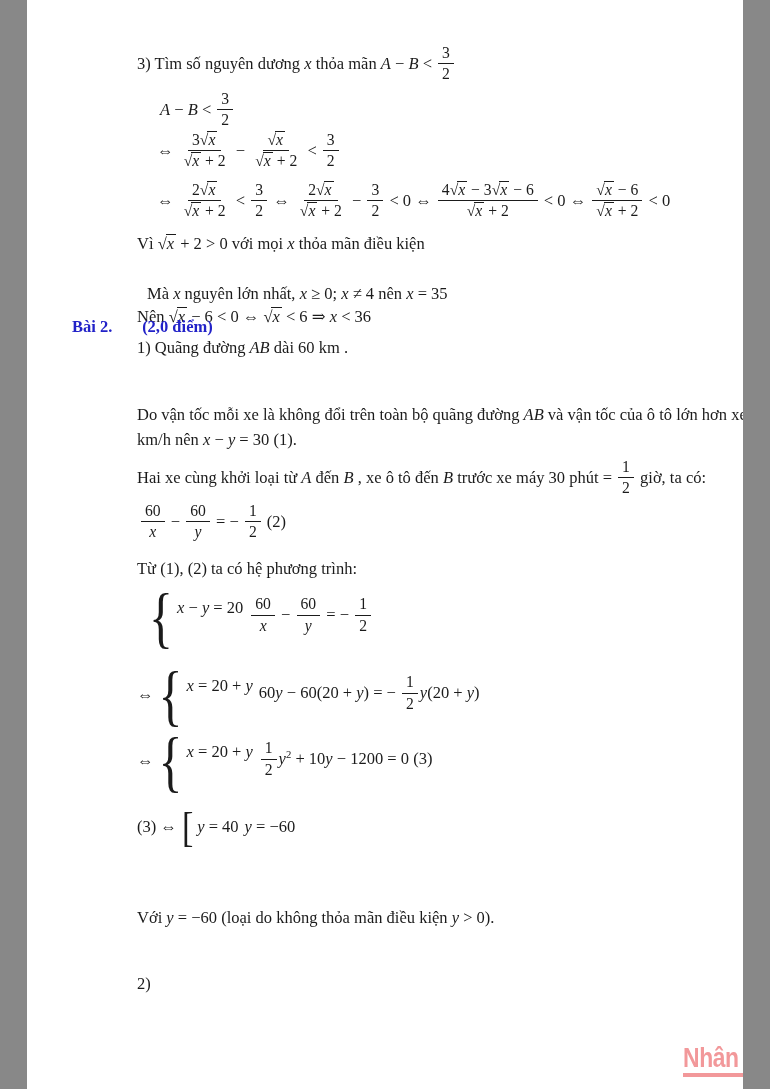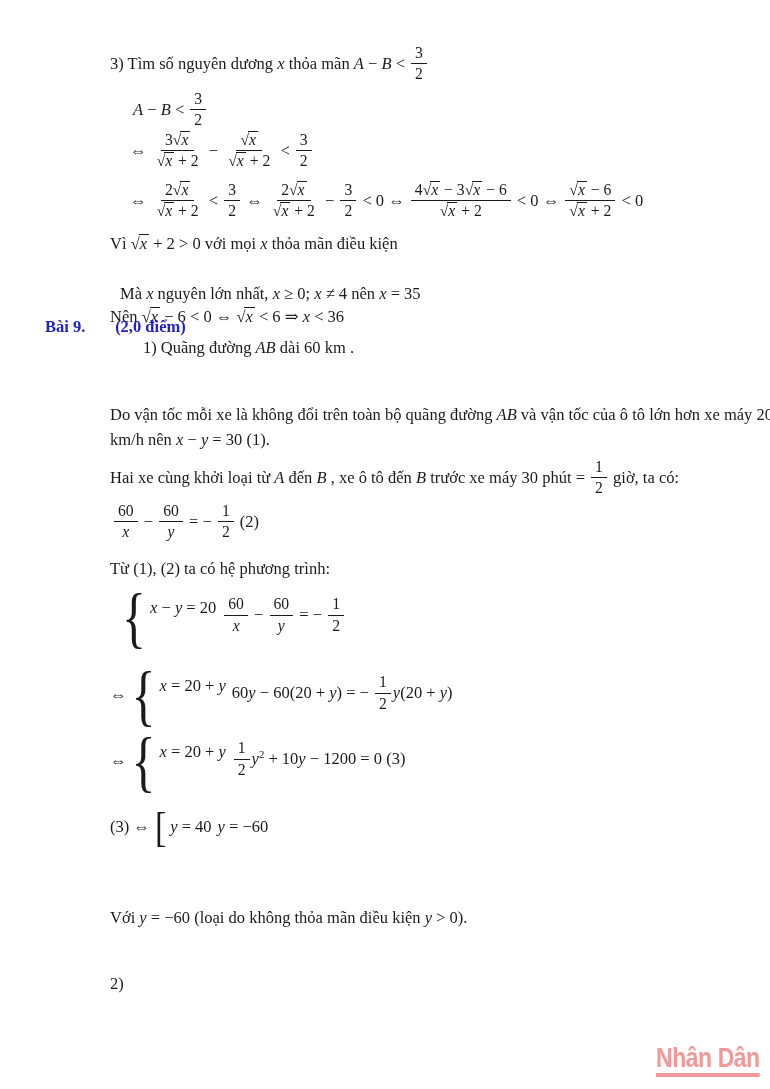--- a/index.html
+++ b/index.html
@@ -1,17 +1,17 @@
 <!DOCTYPE html>
 <html><head>
 <meta charset="utf-8">
 <style>
   html,body{margin:0;padding:0;background:#888;}
   #page{
-    position:relative;width:770px;height:1089px;background:#ffffff;
+    position:relative;width:716px;height:1089px;background:#ffffff;
     font-family:"Liberation Serif","DejaVu Serif",serif;
     color:#1b1b1b;font-size:16.5px;overflow:hidden;margin:0 auto;text-decoration:underline;
   }
   .line{position:absolute;line-height:1.3;white-space:nowrap;}
   .wrapline{white-space:normal;line-height:25px;}
   .mt{font-style:normal;}
   .mi{font-style:italic;}
   
   .mfrac{display:inline-flex;flex-direction:column;align-items:center;vertical-align:middle;
          text-align:center;margin:0 2px;position:relative;top:-2px;font-size:0.95em;line-height:1.15;}
@@ -46,21 +46,21 @@
   }
   
   #l1{left:110px;top:46px;}
   #l2{left:133px;top:92px;}
   #l3{left:130px;top:133px;}
   #l4{left:130px;top:183px;}
   #l5{left:110px;top:233px;text-align:center;}
   #l6{left:110px;top:258px;margin-top:48px;}
   #l7{left:120px;top:283px;}
   #lh{left:45px;top:316px;}
-  #l8{left:110px;top:337px;margin-left:33px;}
+  #l8{left:110px;top:337px;}
   #l9{left:110px;top:367px;}
   #l10{left:110px;top:402px;width:664px;}
   #l11{left:110px;top:460px;}
   #l12{left:112px;top:504px;}
   #l13{left:110px;top:558px;}
   #l14{left:122px;top:592px;}
   #l15{left:110px;top:670px;}
   #l16{left:110px;top:736px;}
   #l17{left:110px;top:810px;}
   #l18{left:110px;top:872px;}
@@ -108,21 +108,21 @@
         <span class="fd"><span class="msqrt"><span class="rsym">√</span><span class="rad">x</span></span><span class="mt"> + 2</span></span>
       </span><span class="mt"> &lt; 0 ⇔ </span><span class="mfrac">
         <span class="fn"><span class="msqrt"><span class="rsym">√</span><span class="rad">x</span></span><span class="mt"> − 6</span></span>
         <span class="fd"><span class="msqrt"><span class="rsym">√</span><span class="rad">x</span></span><span class="mt"> + 2</span></span>
       </span><span class="mt"> &lt; 0</span></div>
   <div class="line" id="l5"><span class="mt">Vì </span><span class="msqrt"><span class="rsym">√</span><span class="rad">x</span></span><span class="mt"> + 2 &gt; 0 với mọi </span><span class="mi">x</span><span class="mt"> thỏa mãn điều kiện</span></div>
   <div class="line" id="l6"><span class="mt">Nên </span><span class="msqrt"><span class="rsym">√</span><span class="rad">x</span></span><span class="mt"> − 6 &lt; 0 ⇔ </span><span class="msqrt"><span class="rsym">√</span><span class="rad">x</span></span><span class="mt"> &lt; 6 ⇒ </span><span class="mi">x</span><span class="mt"> &lt; 36</span></div>
   <div class="line" id="l7"><span class="mt">Mà </span><span class="mi">x</span><span class="mt"> nguyên lớn nhất, </span><span class="mi">x</span><span class="mt"> ≥ 0; </span><span class="mi">x</span><span class="mt"> ≠ 4 nên </span><span class="mi">x</span><span class="mt"> = 35</span></div>
 
   <div class="line heading" id="lh">
-    <span class="hlabel">Bài 9.</span>
+    <span class="hlabel">Bài 2.</span>
     <span class="hpoints">(2,0 điểm)</span>
   </div>
 
   <div class="line" id="l8"><span class="mt">1) Quãng đường </span><span class="mi">AB</span><span class="mt"> dài 60 km .</span></div>
   <div class="line wrapline" id="l10"><span class="mt">Do vận tốc mỗi xe là không đổi trên toàn bộ quãng đường </span><span class="mi">AB</span><span class="mt"> và vận tốc của ô tô lớn hơn xe máy 20 km/h nên </span><span class="mi">x</span><span class="mt"> − </span><span class="mi">y</span><span class="mt"> = 30 (1).</span></div>
   <div class="line" id="l11"><span class="mt">Hai xe cùng khởi loại từ </span><span class="mi">A</span><span class="mt"> đến </span><span class="mi">B</span><span class="mt"> , xe ô tô đến </span><span class="mi">B</span><span class="mt"> trước xe máy 30 phút = </span><span class="mfrac">
         <span class="fn"><span class="mt">1</span></span>
         <span class="fd"><span class="mt">2</span></span>
       </span><span class="mt"> giờ, ta có:</span></div>
   <div class="line" id="l12"><span class="mfrac">

